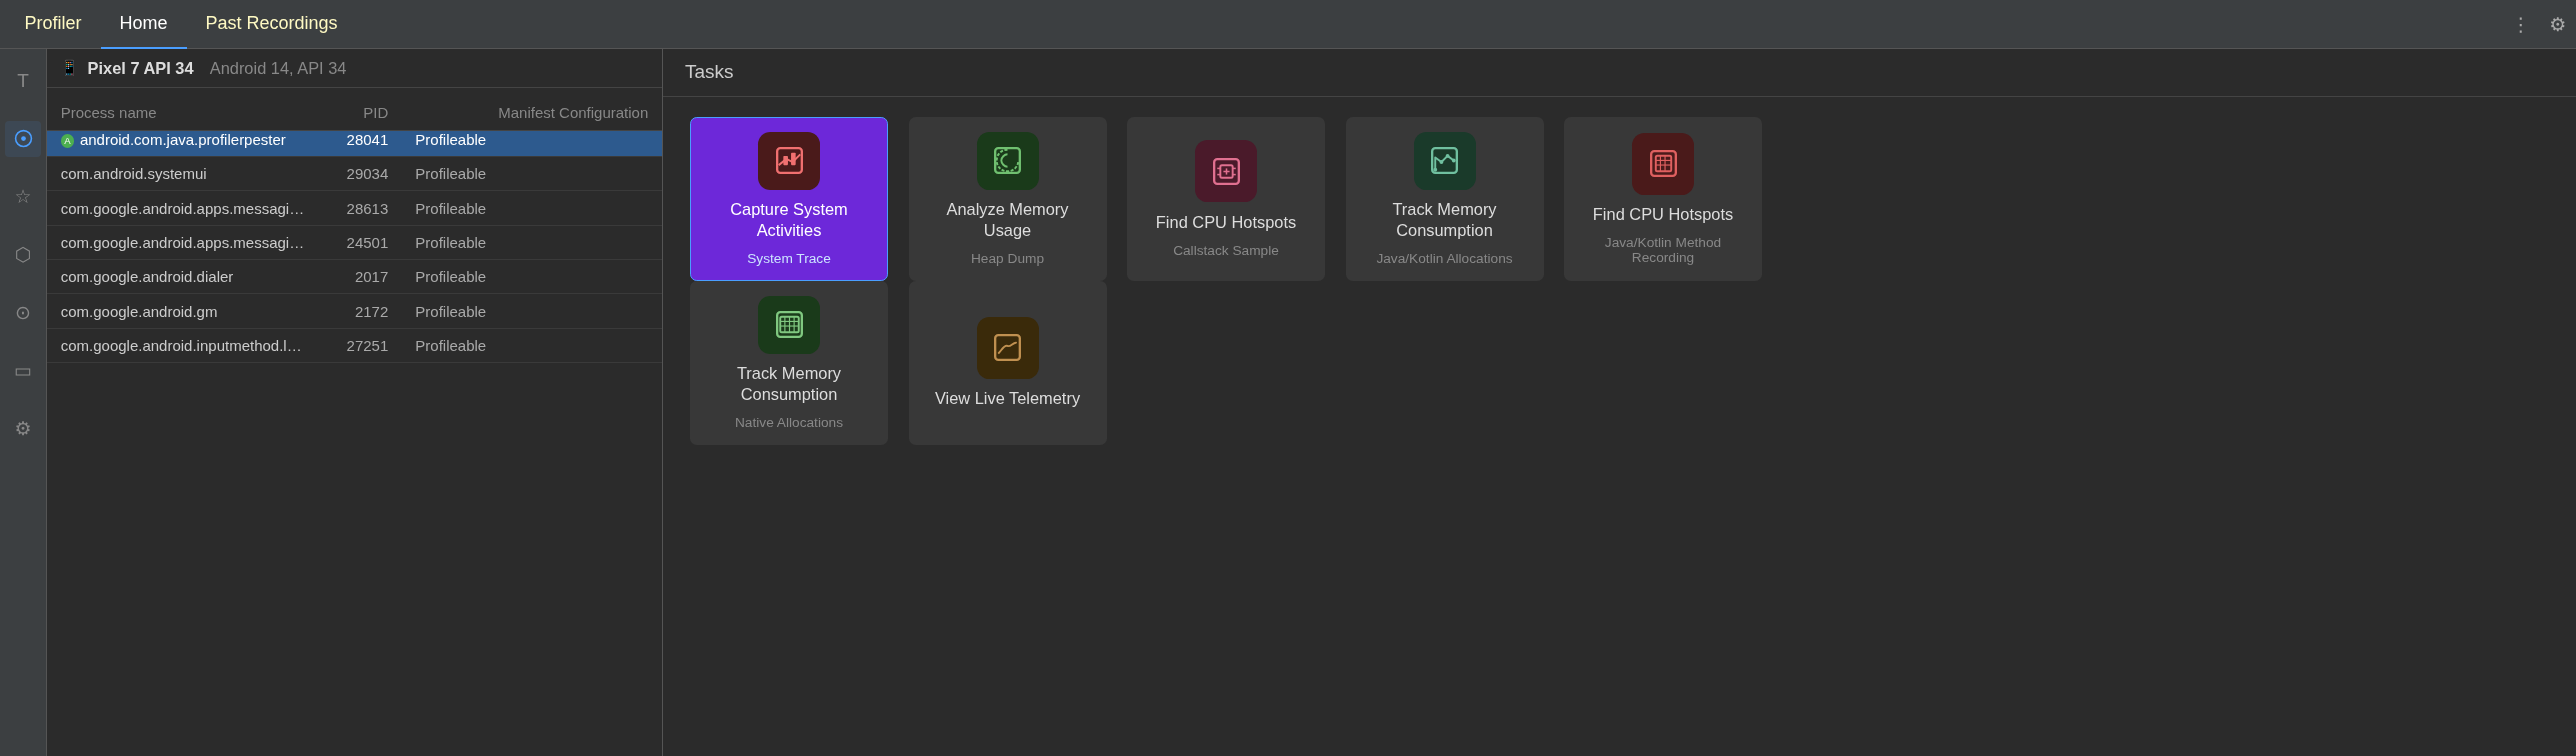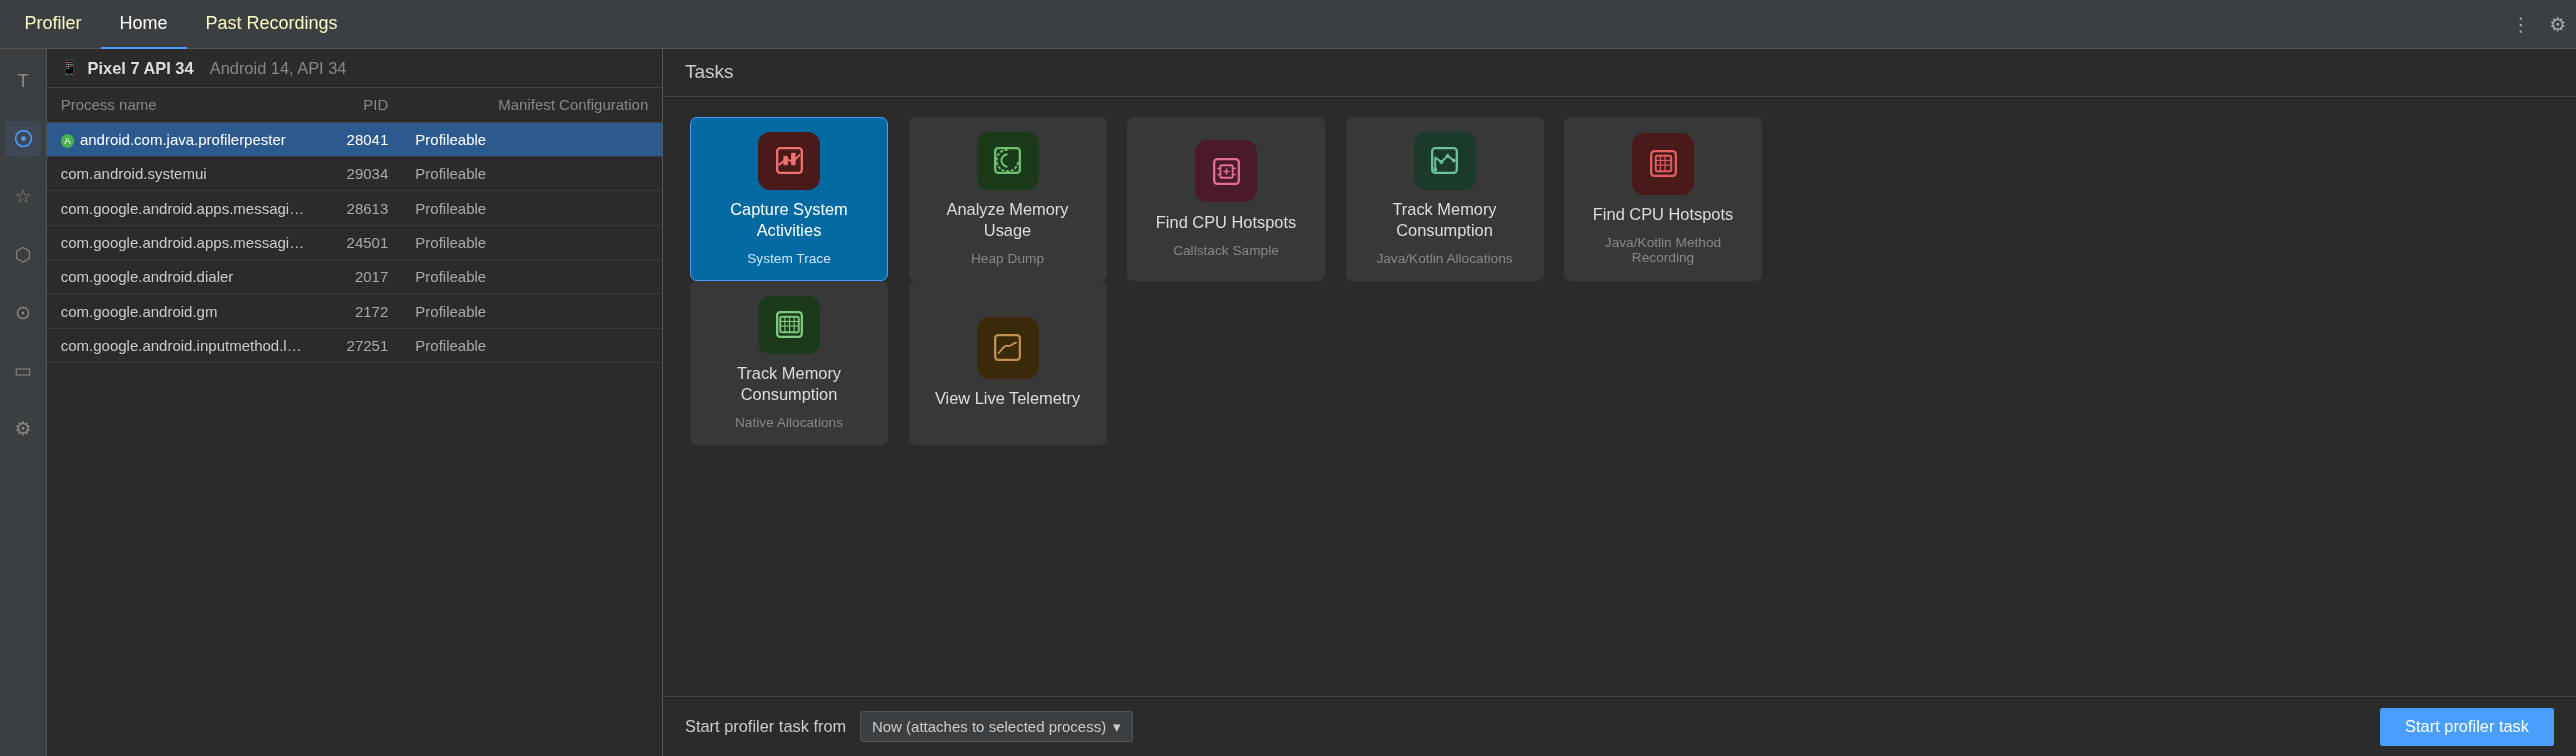--- a/index.html
+++ b/index.html
@@ -120,21 +120,21 @@
     }
     .process-header {
       display: grid;
       grid-template-columns: 1fr 110px 233px;
       padding: 8.2px 13.7px;
       border-bottom: 0.7px solid #444;
       color: #888;
       font-size: 15px;
       background: #2b2b2b;
       position: sticky;
-      top: 0;
+      top: 8px;
     }
     .process-row {
       display: grid;
       grid-template-columns: 1fr 110px 233px;
       padding: 8.2px 13.7px;
       border-bottom: 0.7px solid #3a3a3a;
       font-size: 15px;
       cursor: pointer;
       align-items: center;
     }
@@ -189,21 +189,21 @@
       flex-direction: column;
       align-items: center;
       justify-content: center;
       cursor: pointer;
       gap: 9.6px;
       border: 1.4px solid transparent;
       transition: border-color 0.15s;
       padding: 13.7px;
     }
     .task-card.selected {
-      background: #0369a1;
+      background: #6d28d9;
       border-color: #4a9eff;
     }
     .task-card-icon {
       width: 62px;
       height: 62px;
       border-radius: 12.3px;
       display: flex;
       align-items: center;
       justify-content: center;
       font-size: 31.5px;
@@ -462,26 +462,16 @@
       <path d="M12 32 C16 28 20 20 24 22 C28 24 32 16 36 18" stroke="#c09050" stroke-width="2.5" fill="none" stroke-linejoin="round"></path>
     </svg>
                 </div>
                 <div class="task-card-title">View Live Telemetry</div>
               </div>
             </div>
           </div>
       </div>
     </div>
 
-    <div class="bottom-bar">
-      <span class="bottom-bar-label">Start profiler task from</span>
-      <div class="dropdown">
-        <span>Now (attaches to selected process)</span>
-        <span>▾</span>
-      </div>
-      <button class="start-btn">
-        <span>Start profiler task</span>
-      </button>
-    </div>
   </div>
 
 </div>
 
 
 </body></html>

